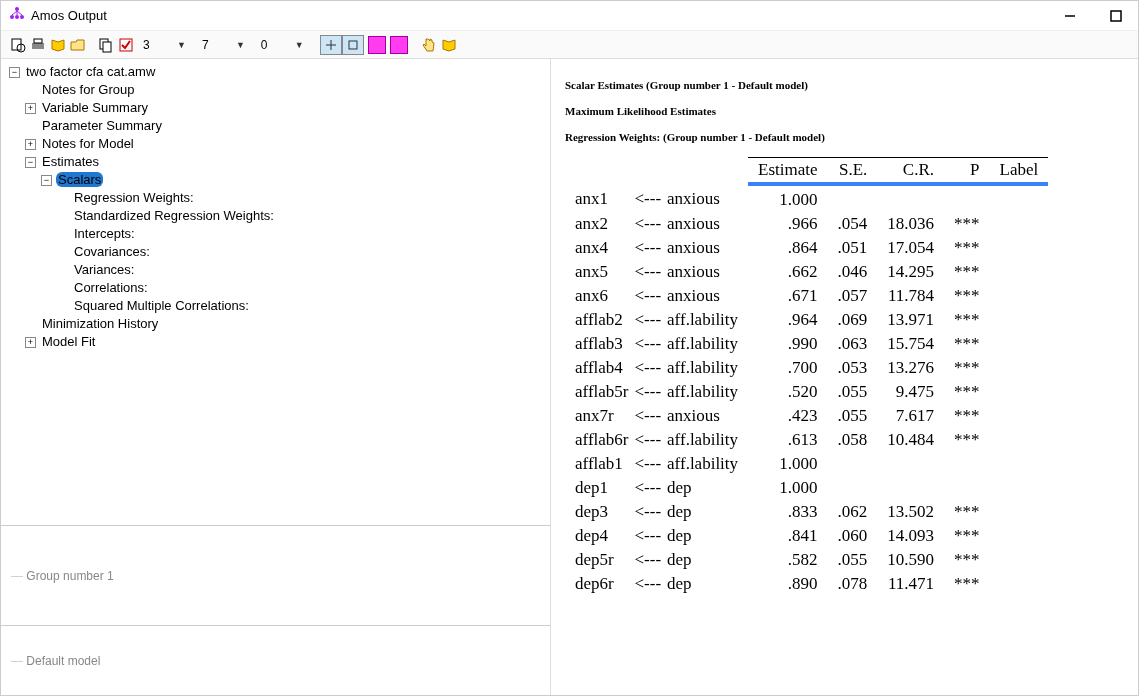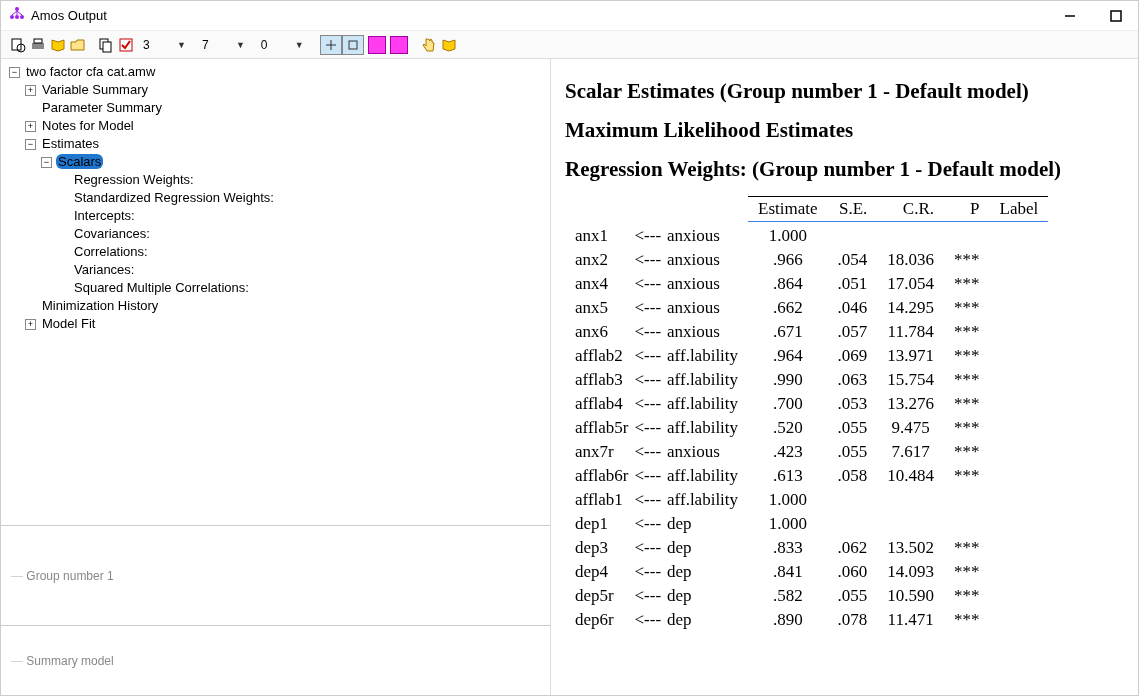--- a/index.html
+++ b/index.html
@@ -27,29 +27,29 @@
   .tree ul { list-style: none; margin: 0; padding-left: 16px; }
   .tree > ul { padding-left: 2px; }
   .tree li { line-height: 18px; white-space: nowrap; }
   .tree .toggle { display: inline-block; width: 11px; height: 11px; border: 1px solid #888; text-align: center; line-height: 9px; font-size: 9px; margin-right: 4px; background: #fff; cursor: default; vertical-align: middle; }
   .tree .noexp { display: inline-block; width: 11px; margin-right: 4px; }
   .tree .label { cursor: default; padding: 0 2px; }
   .tree .selected { background: #1f77d0; color: #000000; border-radius: 6px; }
   .sub-pane { height: 100px; border-top: 1px solid #ccc; padding: 6px 10px; color: #888; font-size: 12px; display: flex; align-items: center; }
   .sub-pane.h70 { height: 70px; }
   .right-pane { flex: 1; overflow: auto; padding: 12px 18px 16px 14px; font-family: "Times New Roman", serif; font-size: 17px; position: relative; }
-  .right-pane h3 { font-size: 21px; font-weight: bold; margin: 8px 0 14px 0; }
+  .right-pane h3 { font-size: 11px; font-weight: bold; margin: 8px 0 14px 0; }
   .reg-table { border-collapse: collapse; margin-top: 6px; }
   .reg-table th, .reg-table td { padding: 2px 10px; font-size: 17px; }
-  .reg-table thead th { border-top: 1px solid #000; border-bottom: 1px solid #3b82f6; font-weight: normal; text-align: right; }
+  .reg-table thead th { border-top: 1px solid #000; border-bottom: 4px solid #3b82f6; font-weight: normal; text-align: right; }
   .reg-table thead th.blank { border: none; }
   .reg-table td.var { text-align: left; padding-right: 2px; }
   .reg-table td.arrow { text-align: center; padding: 2px 4px; }
   .reg-table td.factor { text-align: left; padding-left: 2px; }
-  .reg-table td.num { text-align: center; font-variant-numeric: tabular-nums; }
+  .reg-table td.num { text-align: right; font-variant-numeric: tabular-nums; }
   .reg-table td.p { text-align: center; }
   .reg-table tbody tr:first-child td { padding-top: 4px; margin-top: 8px; }
 </style>
 </head>
 <body>
 
 <div class="window">
 
   <div class="titlebar">
     <div class="titlebar-left">
@@ -158,50 +158,51 @@
   </div>
 
   <div class="body">
 
     <div class="left-pane">
       <div class="tree-pane">
         <div class="tree">
           <ul>
             <li><span class="toggle">−</span><span class="label">two factor cfa cat.amw</span>
               <ul>
+                <li><span class="noexp"></span><span class="label">Notes for Group</span></li>
                 <li><span class="toggle">+</span><span class="label">Variable Summary</span></li>
                 <li><span class="noexp"></span><span class="label">Parameter Summary</span></li>
                 <li><span class="toggle">+</span><span class="label">Notes for Model</span></li>
                 <li><span class="toggle">−</span><span class="label">Estimates</span>
                   <ul>
                     <li><span class="toggle">−</span><span class="label selected">Scalars</span>
                       <ul>
                         <li><span class="noexp"></span><span class="label">Regression Weights:</span></li>
                         <li><span class="noexp"></span><span class="label">Standardized Regression Weights:</span></li>
                         <li><span class="noexp"></span><span class="label">Intercepts:</span></li>
                         <li><span class="noexp"></span><span class="label">Covariances:</span></li>
+                        <li><span class="noexp"></span><span class="label">Variances:</span></li>
                         <li><span class="noexp"></span><span class="label">Correlations:</span></li>
-                        <li><span class="noexp"></span><span class="label">Variances:</span></li>
                         <li><span class="noexp"></span><span class="label">Squared Multiple Correlations:</span></li>
                       </ul>
                     </li>
                   </ul>
                 </li>
                 <li><span class="noexp"></span><span class="label">Minimization History</span></li>
                 <li><span class="toggle">+</span><span class="label">Model Fit</span></li>
               </ul>
             </li>
           </ul>
         </div>
       </div>
       <div class="sub-pane">
         <span style="color:#ccc;">—</span>&nbsp;<span>Group number 1</span>
       </div>
       <div class="sub-pane h70">
-        <span style="color:#ccc;">—</span>&nbsp;<span>Summary model</span>
+        <span style="color:#ccc;">—</span>&nbsp;<span>Default model</span>
       </div>
     </div>
 
     <div class="right-pane">
       <h3>Scalar Estimates (Group number 1 - Default model)</h3>
       <h3>Maximum Likelihood Estimates</h3>
       <h3>Regression Weights: (Group number 1 - Default model)</h3>
 
       <table class="reg-table">
         <thead>

